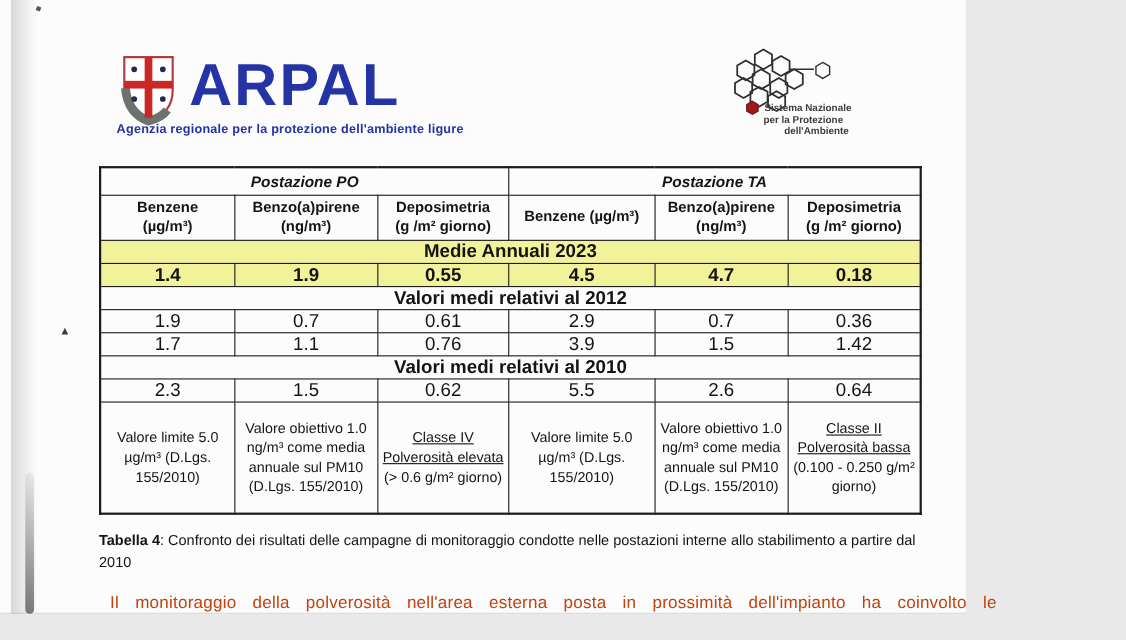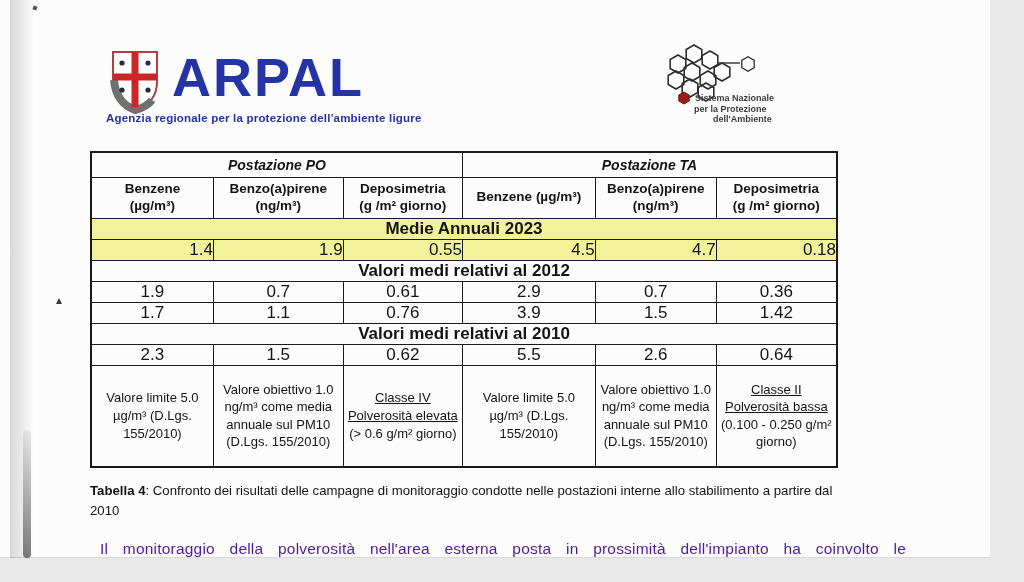--- a/index.html
+++ b/index.html
@@ -1,19 +1,19 @@
 <!DOCTYPE html>
 <html><head>
 <meta charset="utf-8">
 <style>
   * { margin:0; padding:0; box-sizing:border-box; }
   html,body { width:1024px; height:582px; overflow:hidden; }
   body { background:#e9e9e9; font-family:"Liberation Sans", sans-serif; color:#141414; position:relative; }
 
-  .page { position:absolute; left:0; top:0; width:990px; height:558px; background:#fcfcfc;
+  .page { position:absolute; left:0; top:0; width:878px; height:558px; background:#fcfcfc;
           border-bottom:1px solid #d9d9d9; }
 
   
   .edge-shadow { position:absolute; left:10px; top:0; width:24px; height:558px;
                  background:linear-gradient(to right, rgba(90,90,90,.22), rgba(255,255,255,0)); }
   .edge-shadow-dark { position:absolute; left:23px; top:430px; width:8px; height:128px; border-radius:4px;
                  background:linear-gradient(to bottom, rgba(0,0,0,.05), rgba(20,20,20,.55)); }
   .speck-a { position:absolute; left:33px; top:6px; width:4px; height:4px; background:#555; transform:rotate(20deg); }
   .speck-b { position:absolute; left:56px; top:298px; width:0; height:0;
              border-left:3px solid transparent; border-right:3px solid transparent; border-bottom:6px solid #3a3a3a; }
@@ -35,31 +35,31 @@
 
   
   table.monitor { position:absolute; left:90px; top:151px; width:748px; border-collapse:collapse; table-layout:fixed;
                   font-family:"Liberation Sans", sans-serif; }
   table.monitor td { border:1.5px solid #1a1a1a; text-align:center; vertical-align:middle; font-size:17px; }
   table.monitor { border:2px solid #1a1a1a;padding-left:16px; }
   tr.group-row td { height:25px; font-weight:bold; font-style:italic; font-size:14px; }
   tr.colhead-row td { height:41px; font-weight:bold; font-size:13.5px; line-height:1.25; }
   tr.section-row td { height:20px; font-weight:bold; }
   tr.value-row td { height:20px; }
-  tr.value-row.bold td { font-weight:normal;text-align:right; }
+  tr.value-row.bold td { font-weight:bold; }
   tr.hl td { background:#f2f29b; }
   tr.limits-row td { height:102px; font-size:13px; line-height:1.35; padding:0 4px; }
   td.lim-pad { padding:0 12px !important; }
   .u { text-decoration:underline; }
   .rest { display:block; }
 
   
   .caption { position:absolute; left:90px; top:481px; width:748px; font-size:13.2px; line-height:1.5; }
   .caption .b { font-weight:bold; }
-  .bodytext { position:absolute; left:100px; top:540px; width:806px; font-size:15.5px; color:#4c1d95;
+  .bodytext { position:absolute; left:100px; top:540px; width:806px; font-size:15.5px; color:#c2410c;
               text-align:justify; text-align-last:justify; white-space:nowrap; letter-spacing:.2px; }
 </style>
 </head>
 <body>
 
 <div class="page">
 
   <div class="edge-shadow"></div>
   <div class="edge-shadow-dark"></div>
   <div class="speck-a"></div>

